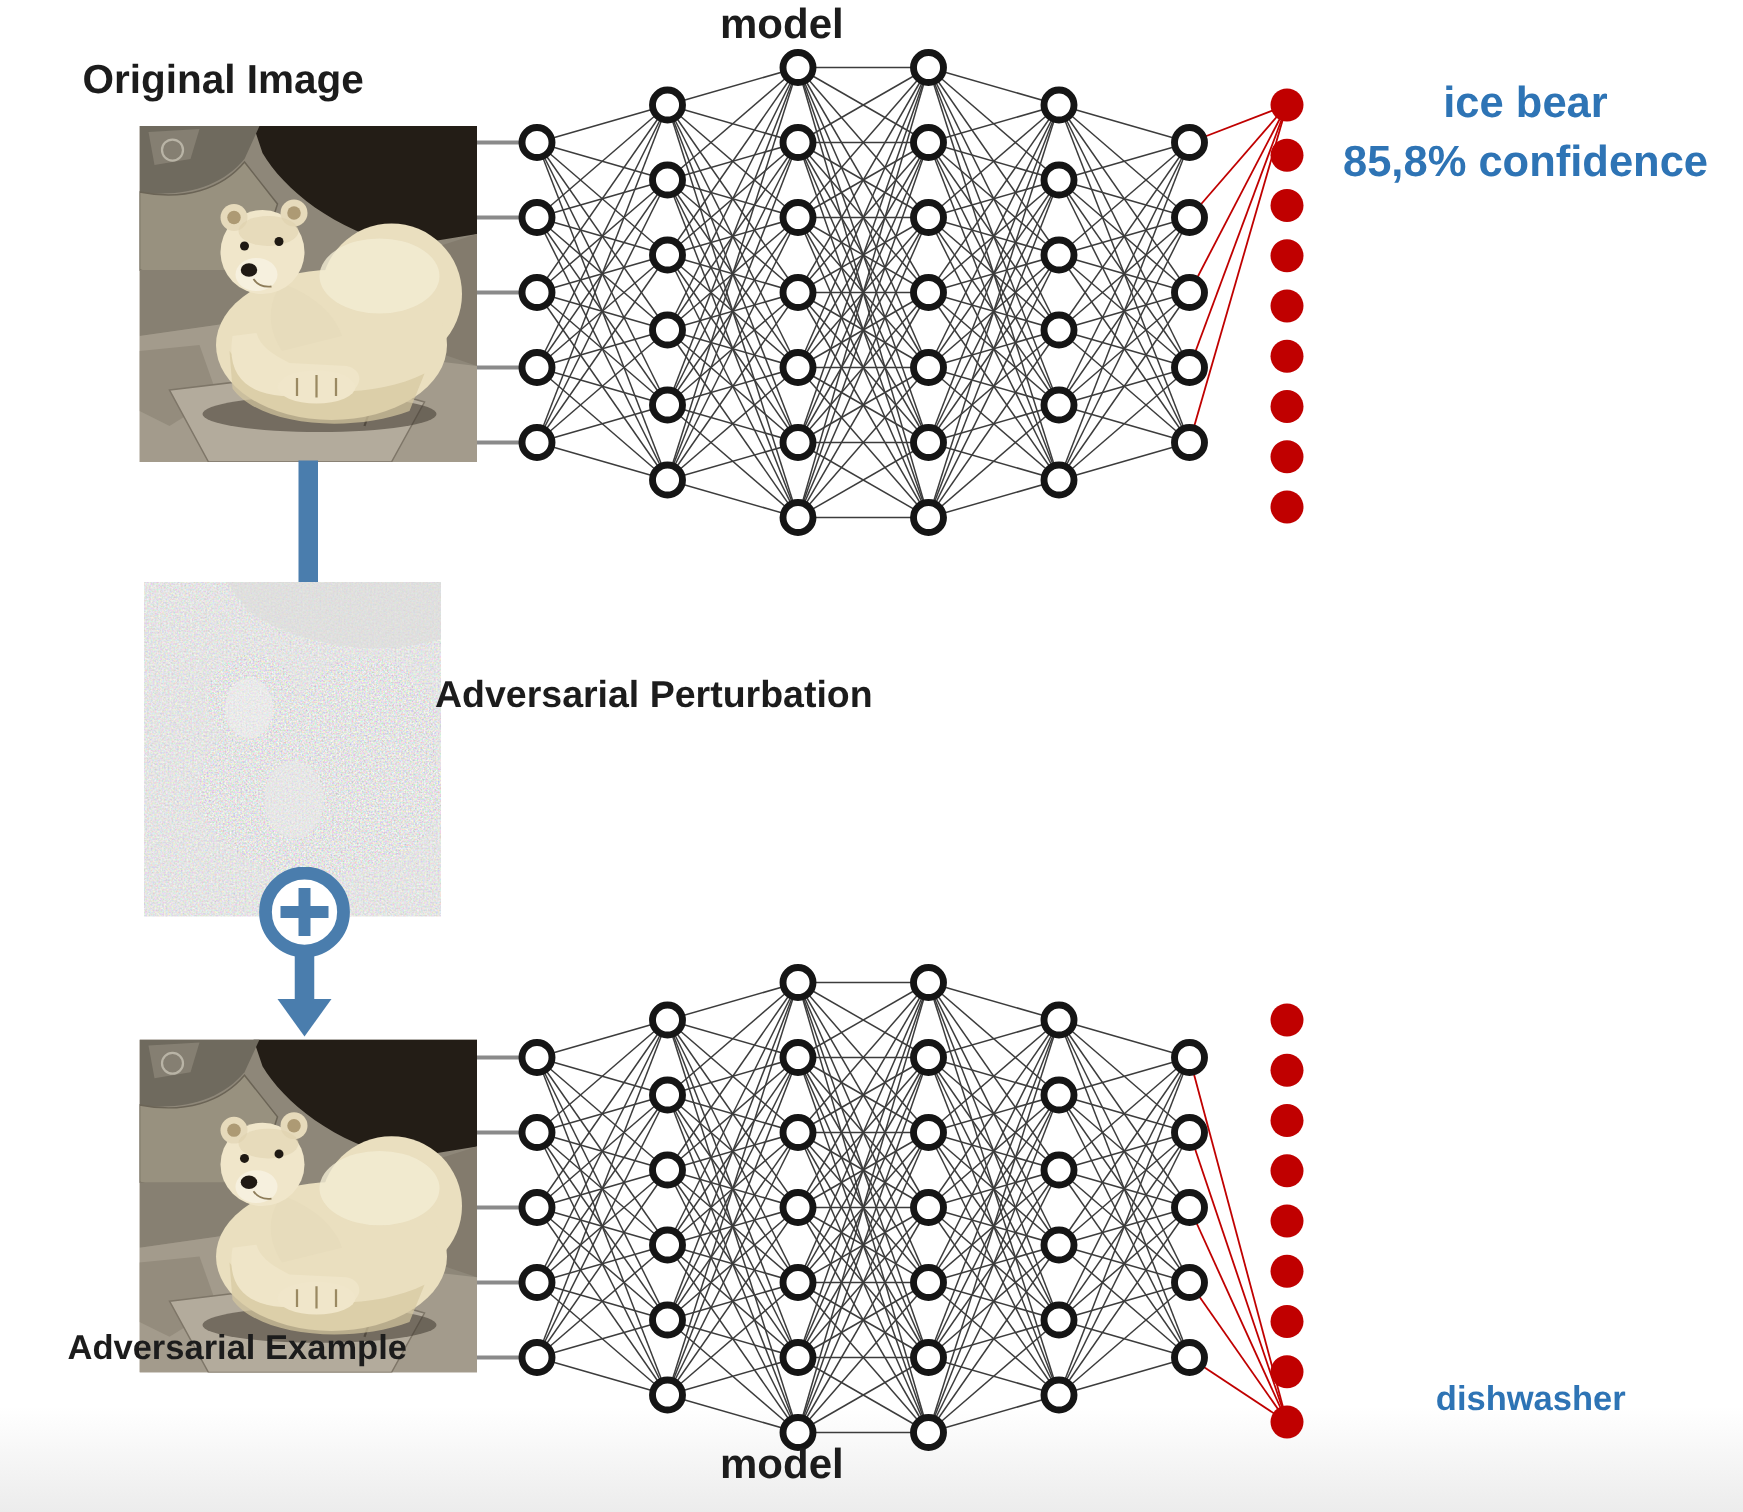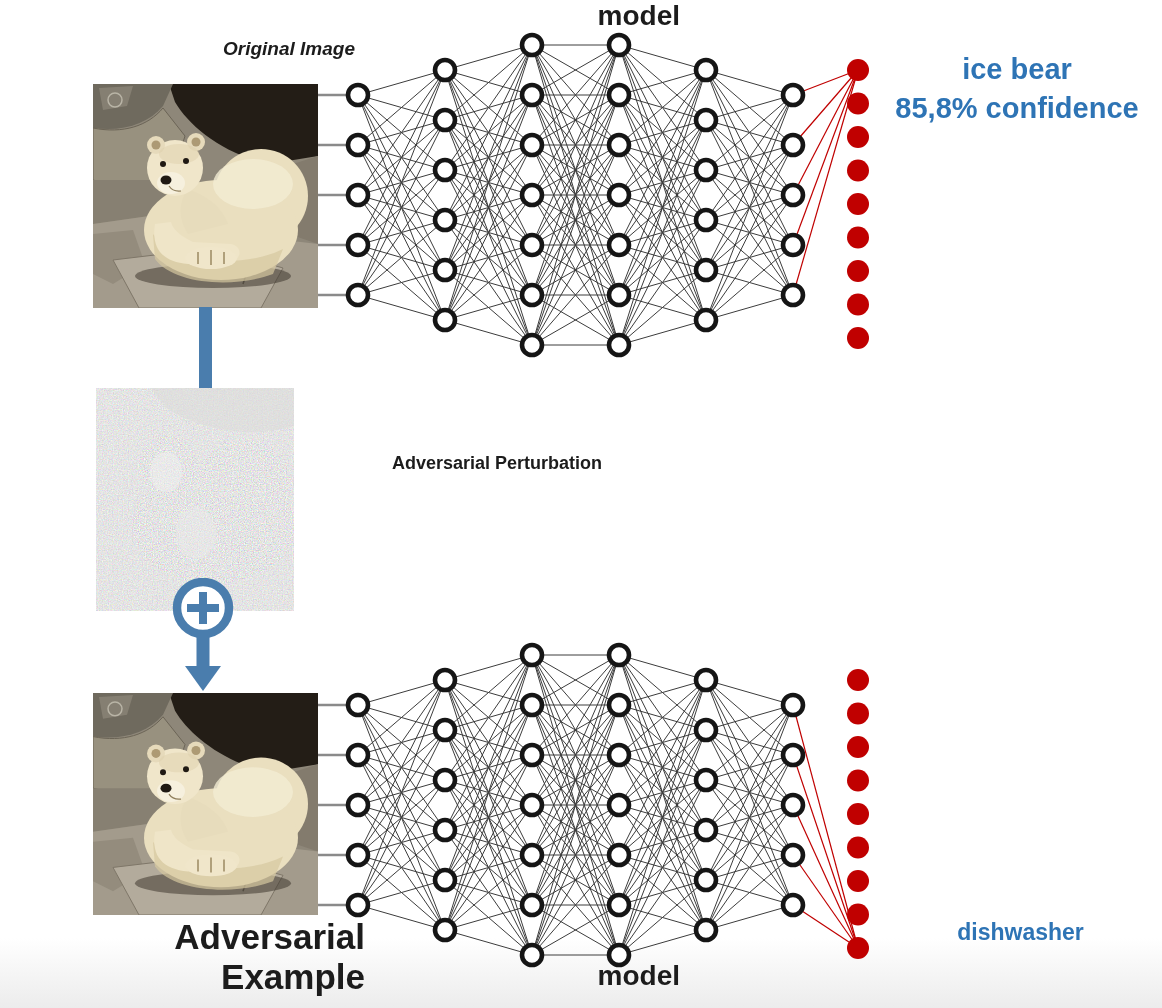--- a/index.html
+++ b/index.html
@@ -5,33 +5,33 @@
   :root{
     --label:#1c1c1c;
     --blue:#2e74b5;
     --arrow:#4a7dad;
     --red:#c00000;
   }
   *{margin:0;padding:0;box-sizing:border-box;}
   body{background:#fff;font-family:"Liberation Sans",sans-serif;}
   #canvas{position:relative;width:1162px;height:1008px;background:#ffffff;overflow:hidden;}
   .abs{position:absolute;}
-  .blk-label{color:var(--label);font-weight:bold;text-align:right;}
+  .blk-label{color:var(--label);font-weight:bold;text-align:left;}
   .pred{color:var(--blue);font-weight:bold;text-align:center;}
-  #lbl-original{left:55px;top:38px;width:300px;font-size:19px;font-style:italic;}
+  #lbl-original{left:55px;top:38px;width:300px;font-size:27px;}
   #img-top{left:93px;top:84px;width:225px;height:224px;}
   #net-top{left:310px;top:30px;}
   #lbl-model-top{left:480px;top:0px;width:200px;font-size:28px;}
   #pred-top{left:870px;top:50px;width:294px;font-size:29px;line-height:39px;}
   #arrow-shaft1{left:199px;top:307px;width:13px;height:81px;background:var(--arrow);}
   #img-noise{left:96px;top:388px;width:198px;height:223px;}
-  #lbl-perturb{left:290px;top:447px;width:312px;font-size:18px;line-height:32px;}
+  #lbl-perturb{left:290px;top:447px;width:312px;font-size:25px;line-height:32px;}
   #plus-arrow{left:168px;top:578px;}
   #img-bottom{left:93px;top:693px;width:225px;height:222px;}
-  #lbl-adv{left:45px;top:917px;width:320px;font-size:35px;}
+  #lbl-adv{left:45px;top:885px;width:320px;font-size:23px;}
   #net-bottom{left:310px;top:640px;}
   #lbl-model-bottom{left:480px;top:960px;width:200px;font-size:28px;}
   #pred-bottom{left:872px;top:913px;width:297px;font-size:23px;line-height:38px;}
   #bottom-strip{left:0;top:938px;width:1162px;height:70px;
     background:linear-gradient(180deg, rgba(238,238,238,0) 0%, #ececec 100%);}
   .bear-svg,.noise-svg{width:100%;height:100%;display:block;}
 </style>
 </head>
 <body>
 

